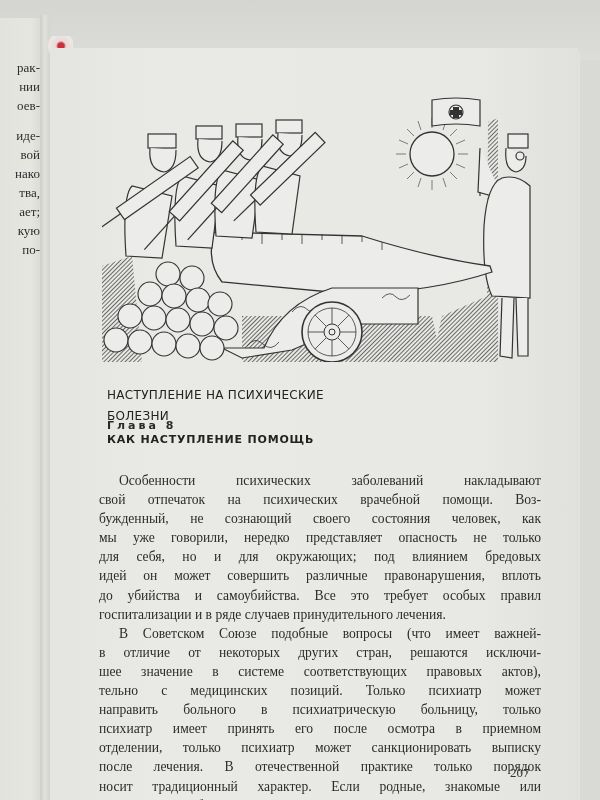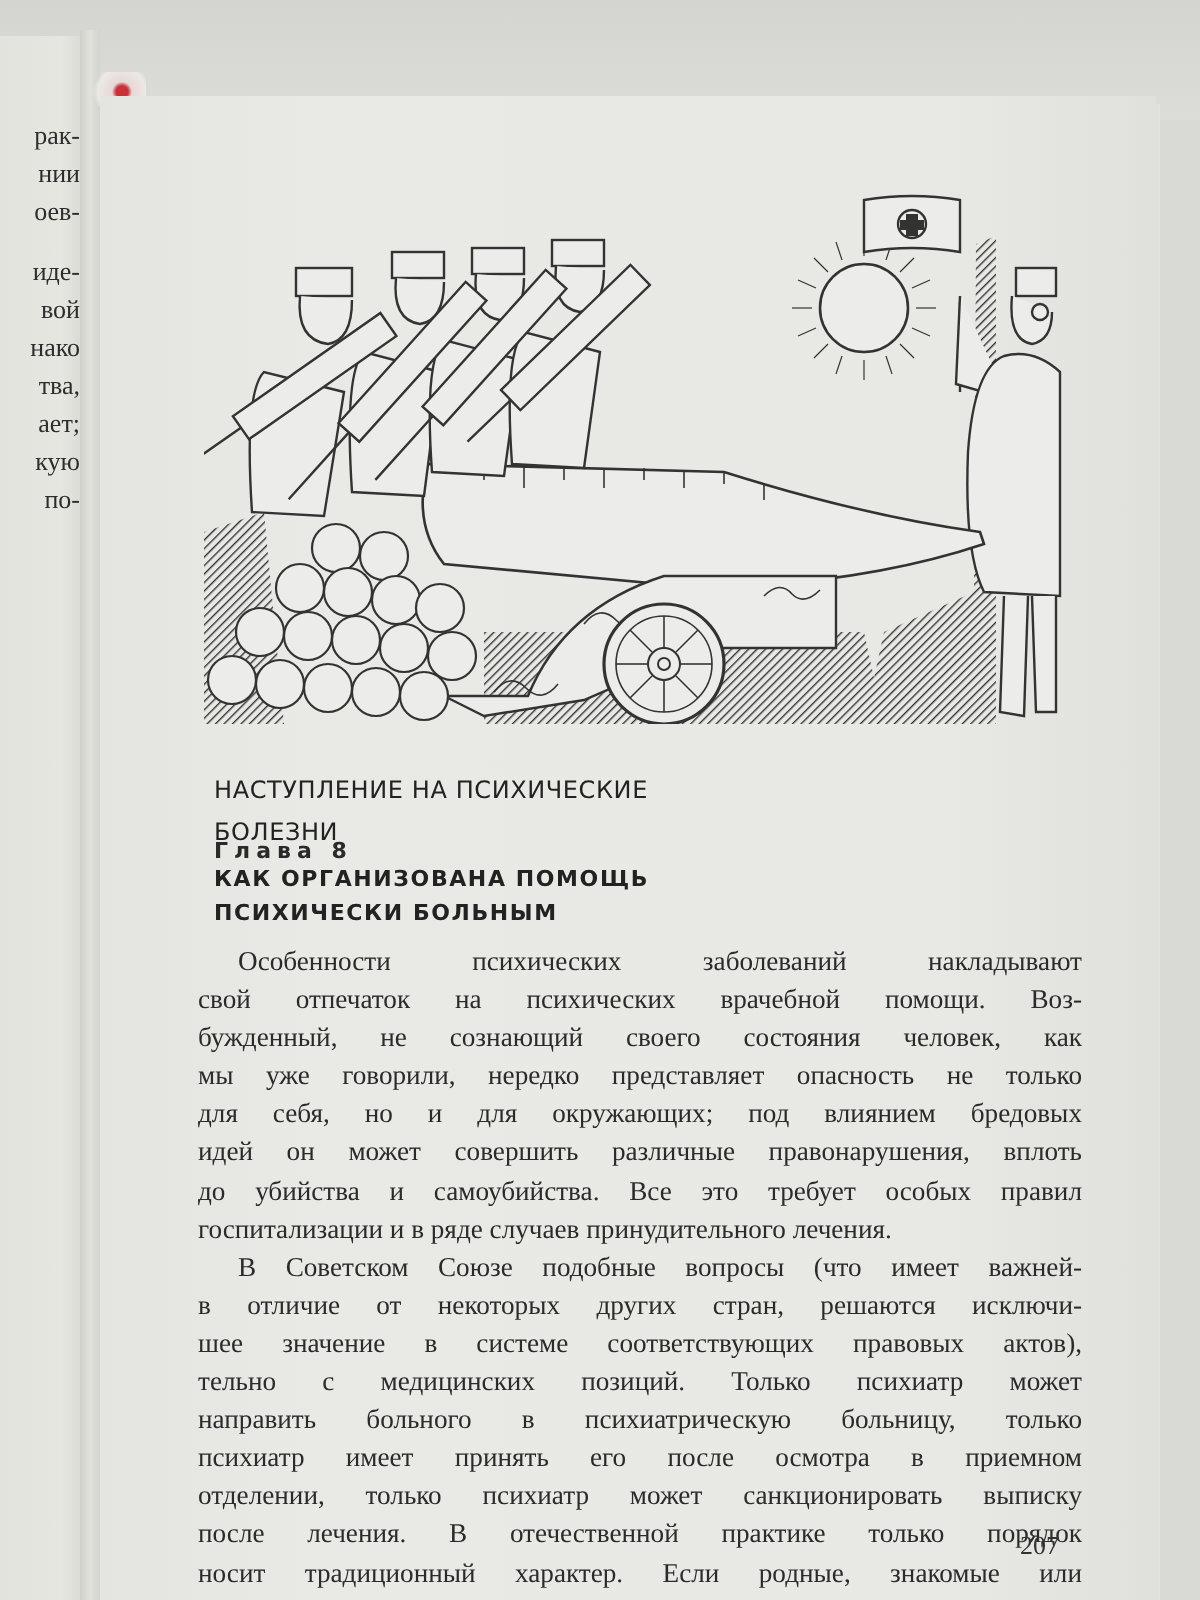--- a/index.html
+++ b/index.html
@@ -189,22 +189,21 @@
         </g>
     </g>
   </svg>
 
   <div class="chapter-label">Глава 8</div>
   <div class="chapter-title">
     <div>НАСТУПЛЕНИЕ НА ПСИХИЧЕСКИЕ</div>
     <div>БОЛЕЗНИ</div>
   </div>
   <div class="section-title">
-    <div>КАК ОРГАНИЗОВАНА ПОМОЩЬ</div>
-    <div>ПСИХИЧЕСКИ БОЛЬНЫМ</div>
+    <div>КАК НАСТУПЛЕНИЕ ПОМОЩЬ</div>
   </div>
 
   <div class="body-text">
     <span class="line indent">Особенности психических заболеваний накладывают</span>
     <span class="line">свой отпечаток на психических врачебной помощи. Воз-</span>
     <span class="line">бужденный, не сознающий своего состояния человек, как</span>
     <span class="line">мы уже говорили, нередко представляет опасность не только</span>
     <span class="line">для себя, но и для окружающих; под влиянием бредовых</span>
     <span class="line">идей он может совершить различные правонарушения, вплоть</span>
     <span class="line">до убийства и самоубийства. Все это требует особых правил</span>

